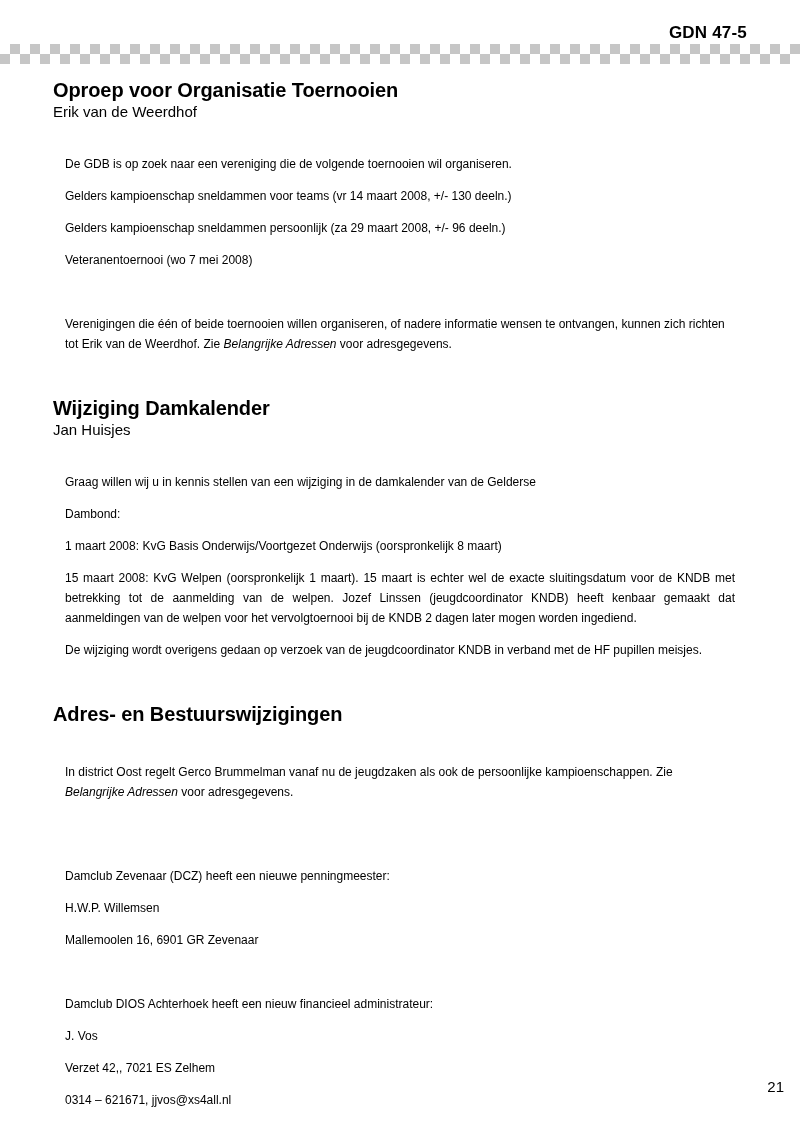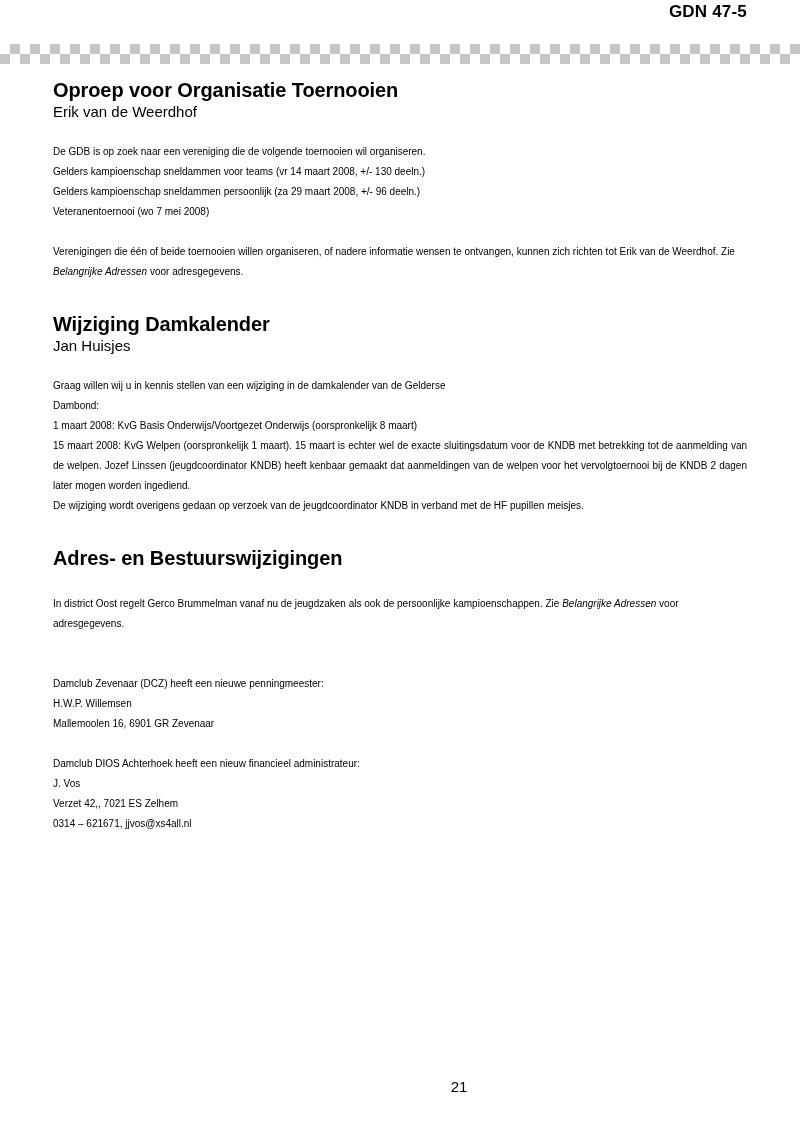--- a/index.html
+++ b/index.html
@@ -27,21 +27,21 @@
   .header-bar {
     position: absolute;
     top: 0;
     left: 0;
     width: 800px;
     height: 44px;
   }
   .header-title {
     position: absolute;
     right: 53px;
-    top: 3px;
+    top: 24px;
     font-size: 17px;
     font-weight: bold;
     letter-spacing: 0.2px;
     line-height: 1;
     white-space: nowrap;
   }
 
   
   .checker-band {
     position: absolute;
@@ -75,23 +75,23 @@
   }
 
   .byline {
     font-size: 15px;
     line-height: 20px;
     margin: 0;
     padding: 0;
   }
 
   p.body {
-    font-size: 10px;
+    font-size: 12px;
     line-height: 20px;
-    margin: 0;
+    margin: 12px;
     padding: 0;
   }
 
   p.body.justify {
     text-align: justify;
   }
 
   .gap-sm { height: 20px; }
   .gap-md { height: 24px; }
   .gap-lg { height: 30px; }
@@ -103,24 +103,23 @@
     font-size: 15px;
     line-height: 20px;
   }
 
   
   .page-number {
     position: absolute;
     left: 0;
     top: 1078px;
     width: 784px;
-    text-align: center;
+    text-align: right;
     font-size: 15px;
     line-height: 18px;
-    margin-left: 12px;
   }
   .page-number span {
     display: inline-block;
     margin-left: 110px;
   }
 </style>
 </head>
 <body>
 
 <div class="page">

